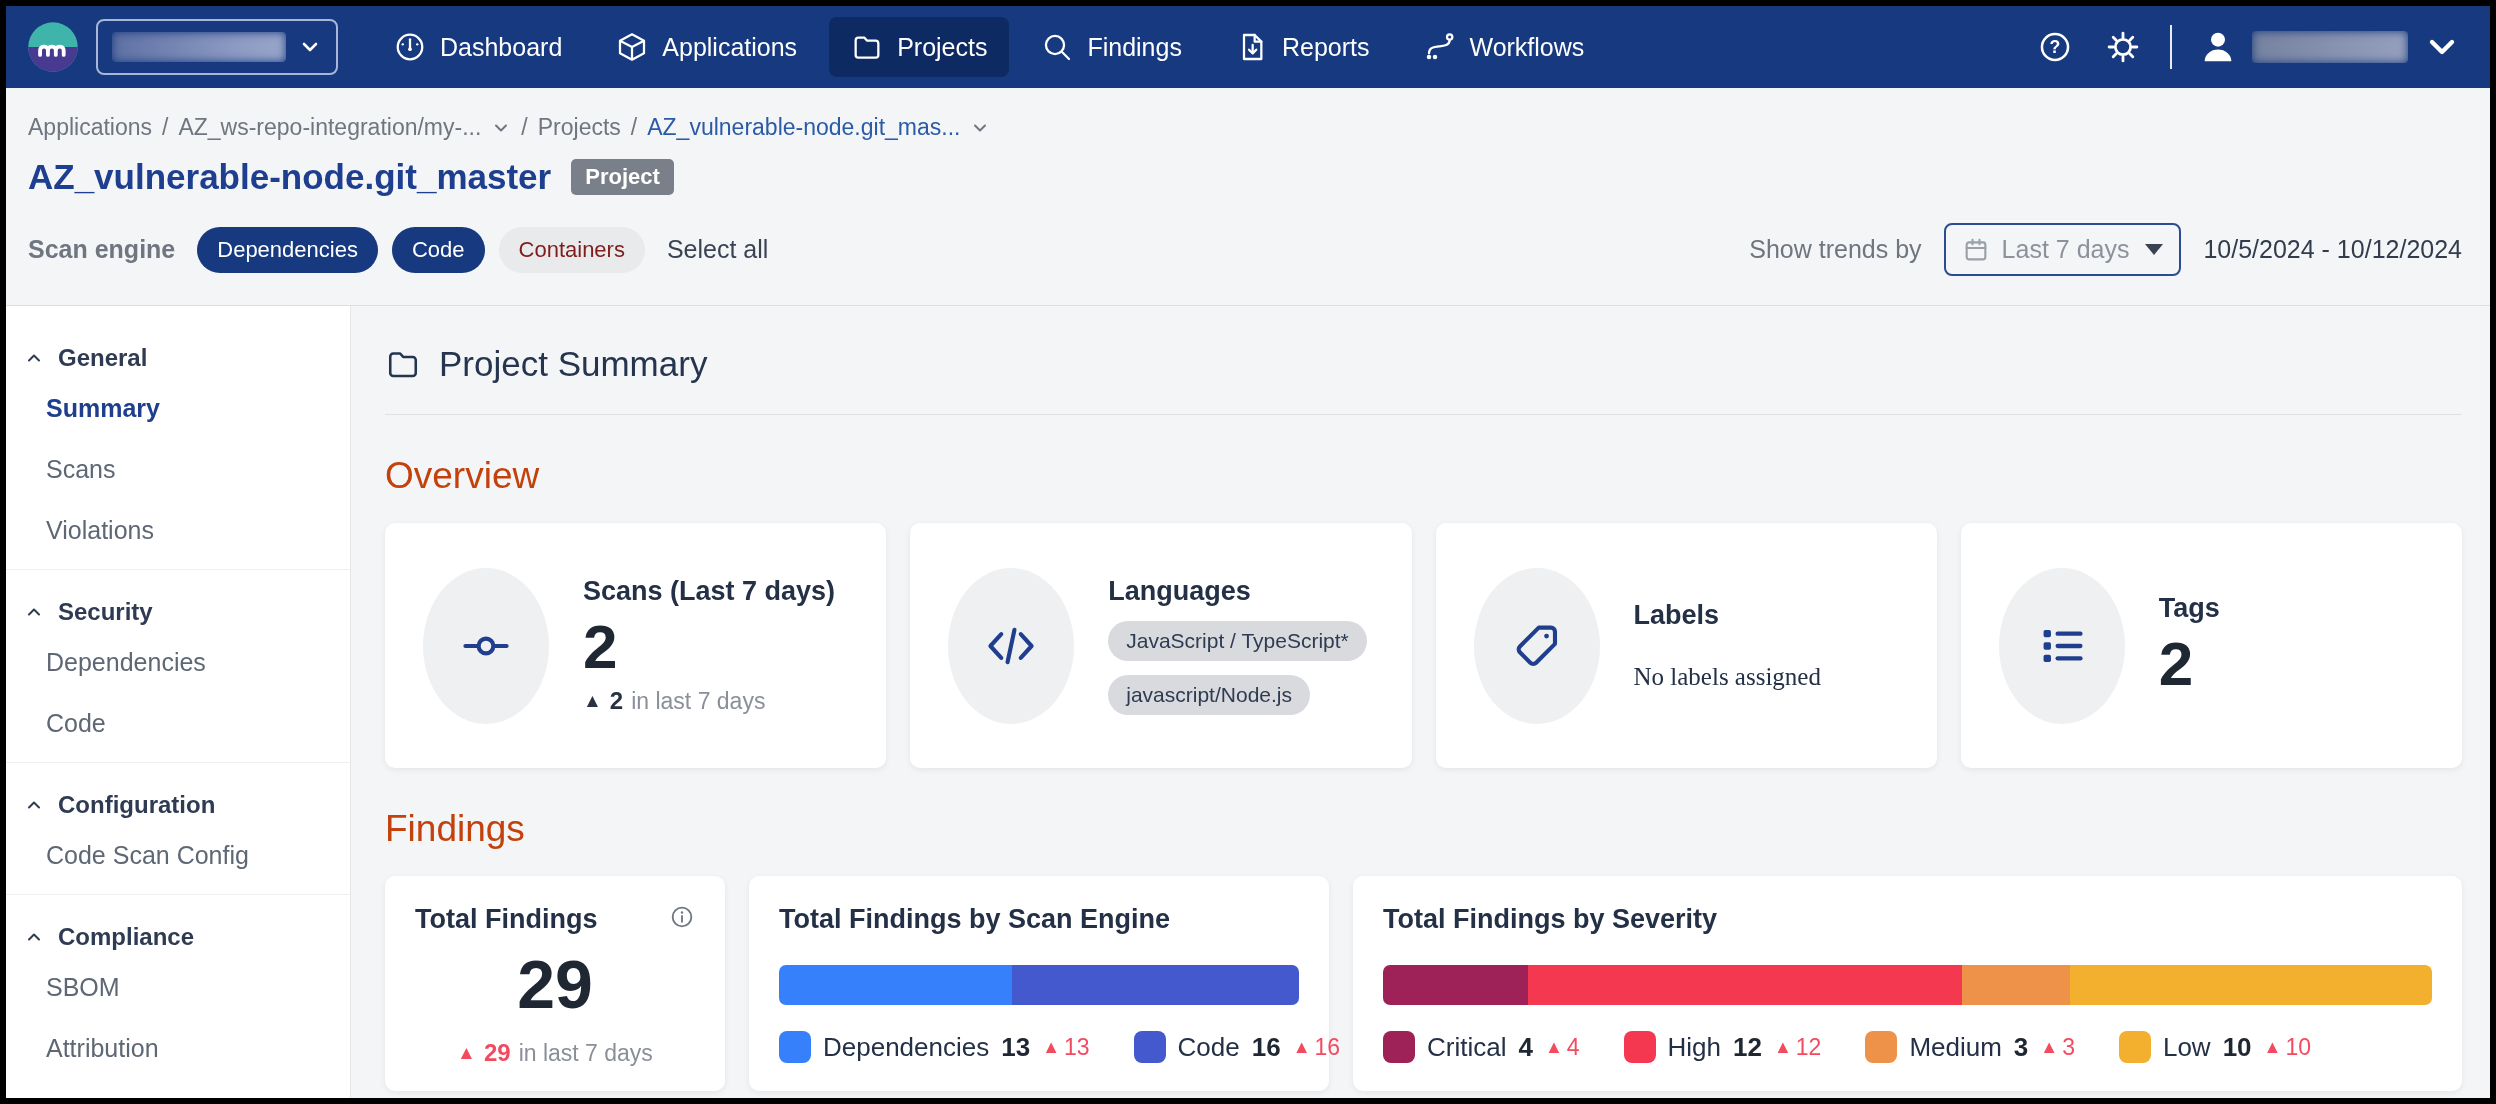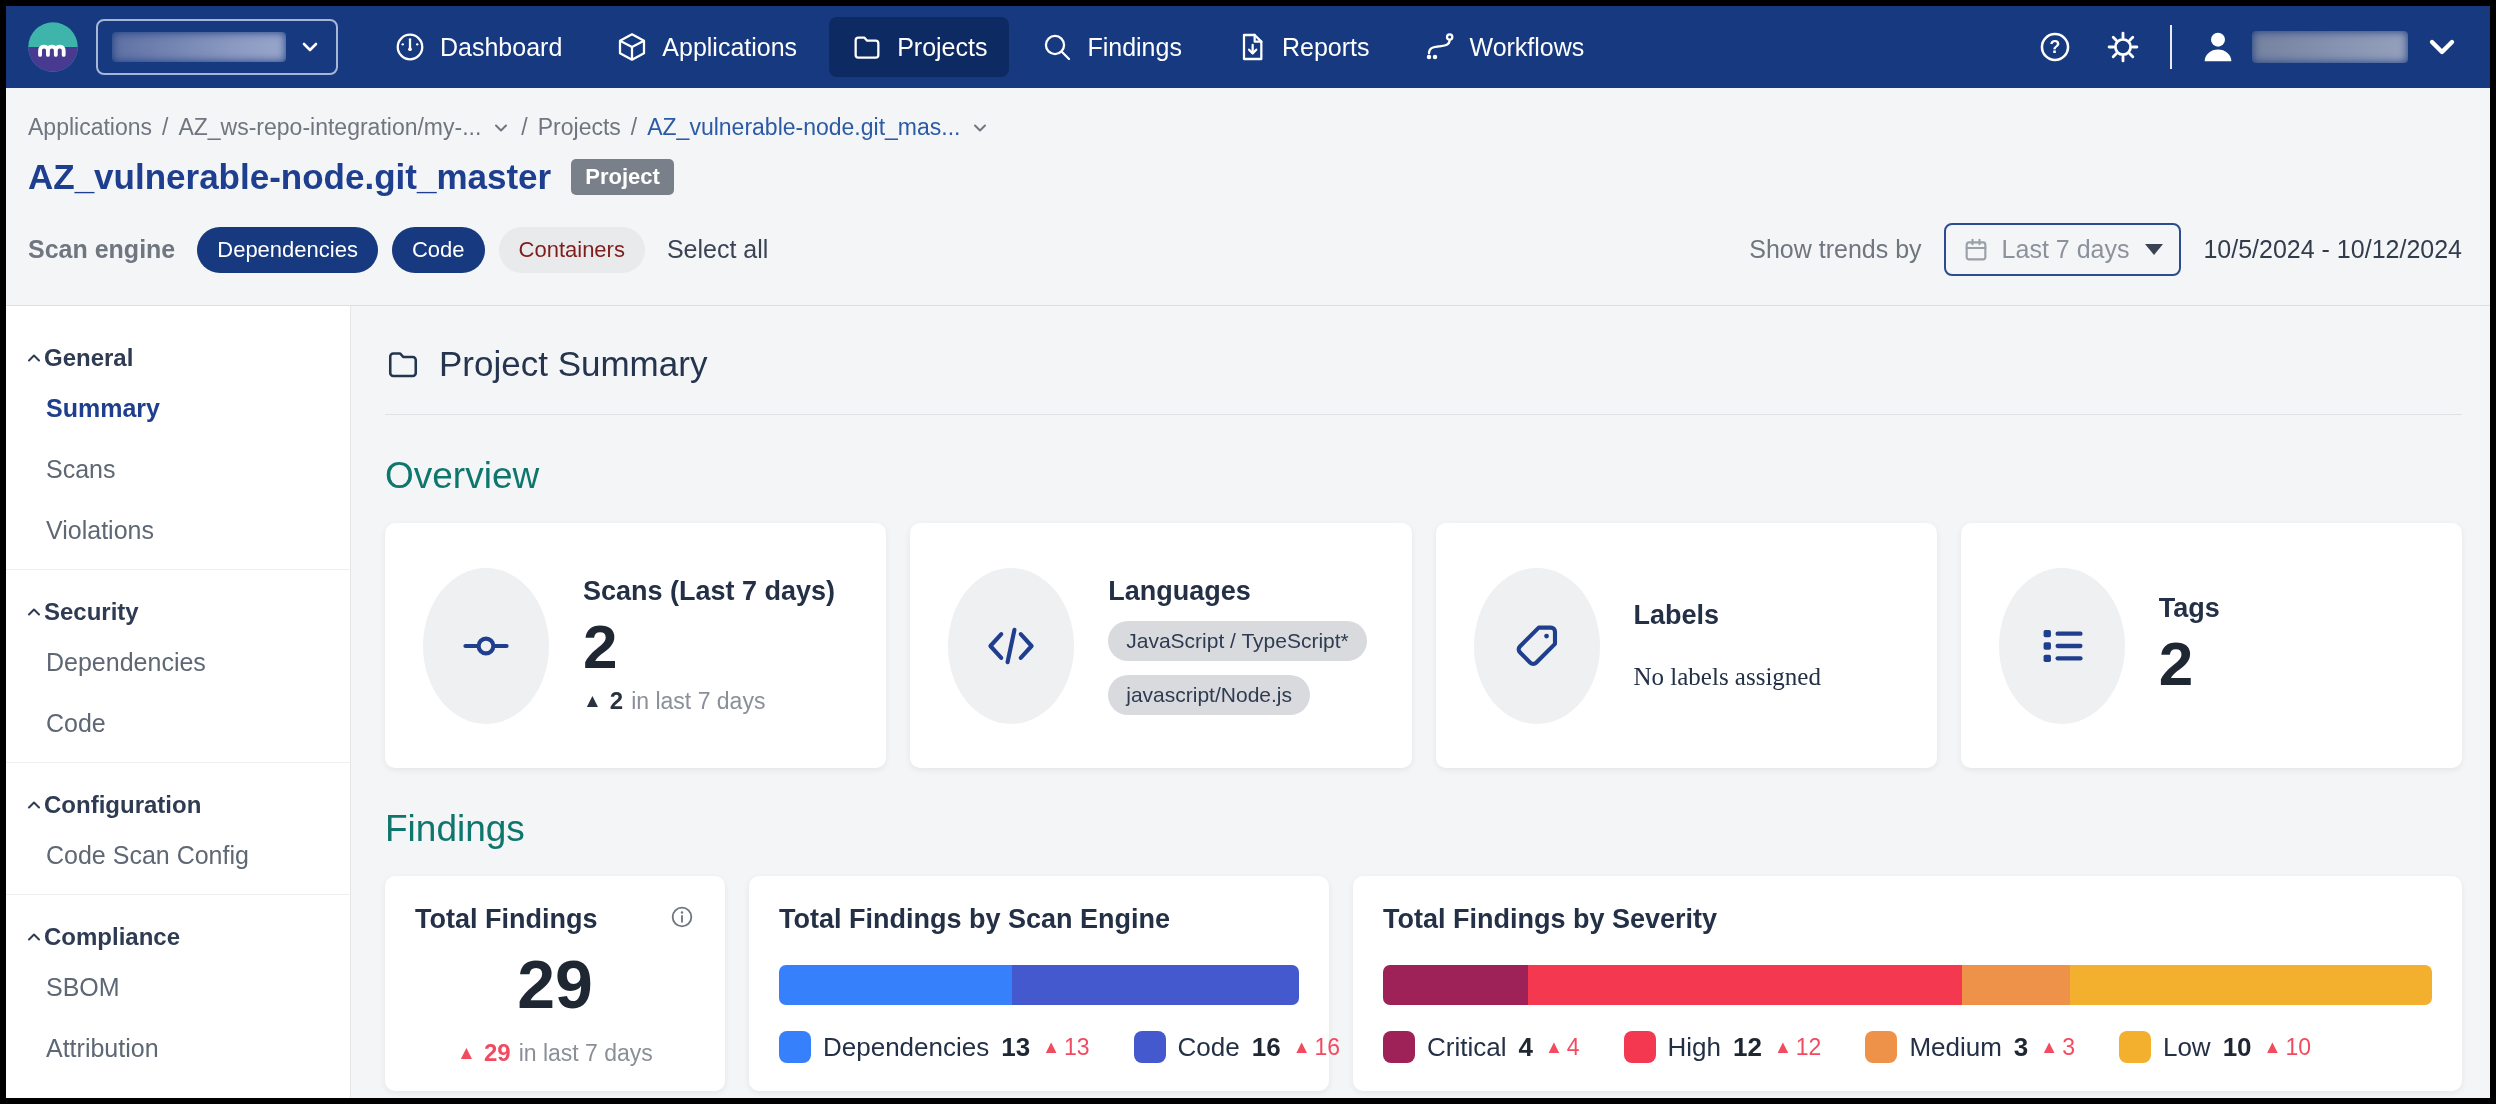--- a/index.html
+++ b/index.html
@@ -50,33 +50,33 @@
   .range-select svg { width:28px; height:28px; color:#9AA0A8; }
   .range-select .val { font-size:25px; color:#8C929C; }
   .range-select .caret { width:0; height:0; border-left:9px solid transparent; border-right:9px solid transparent; border-top:11px solid #3A4354; margin-left:4px; }
   .date-range { font-size:25px; color:#333C4D; }
 
   
   .body-row { flex:1; display:flex; min-height:0; }
   .sidebar { width:345px; flex:0 0 auto; background:#fff; border-right:1px solid #E4E6E9; padding-top:10px; overflow:hidden; }
   .side-section { padding:22px 0 8px 0; }
   .side-section + .side-section { border-top:1px solid #EEEFF1; }
-  .side-head { display:flex; align-items:center; padding:6px 18px; cursor:pointer; }
+  .side-head { display:flex; align-items:center; gap:14px; padding:6px 18px; cursor:pointer; }
   .side-head svg { width:20px; height:20px; color:#2E3B52; }
   .side-head .lbl { font-size:24px; font-weight:bold; color:#2E3B52; }
   .side-item { font-size:25px; color:#5E6774; padding:16px 18px 16px 40px; cursor:pointer; }
   .side-item.active { color:#1F3F8E; font-weight:bold; }
 
   .main { flex:1; min-width:0; padding:38px 28px 0 34px; overflow:hidden; }
   .summary-head { display:flex; align-items:center; gap:18px; }
   .summary-head svg { width:36px; height:36px; color:#25354F; }
   .summary-head .t { font-size:35px; color:#25354F; }
   .summary-divider { height:1px; background:#DFE1E5; margin-top:30px; }
 
-  .section-h { font-size:37px; color:#0f766e; margin-top:40px; }
+  .section-h { font-size:37px; color:#c2410c; margin-top:40px; }
 
   .cards-row { display:flex; gap:24px; margin-top:26px; }
   .card { background:#fff; border-radius:10px; box-shadow:0 2px 6px rgba(20,30,60,.07); }
   .ov-card { flex:1; height:245px; display:flex; align-items:center; padding:0 26px 0 38px; gap:34px; }
   .ov-ellipse { width:126px; height:156px; border-radius:50%; background:#EFF0F2; display:flex; align-items:center; justify-content:center; flex:0 0 auto; }
   .ov-ellipse svg { width:52px; height:52px; color:#1F3F8E; }
   .ov-body { display:flex; flex-direction:column; gap:6px; min-width:0; }
   .ov-title { font-size:27px; font-weight:bold; color:#233046; }
   .ov-value { font-size:62px; font-weight:800; color:#1F2733; line-height:1.1; }
   .trend { display:flex; align-items:center; gap:8px; font-size:23px; color:#8A8F98; }

